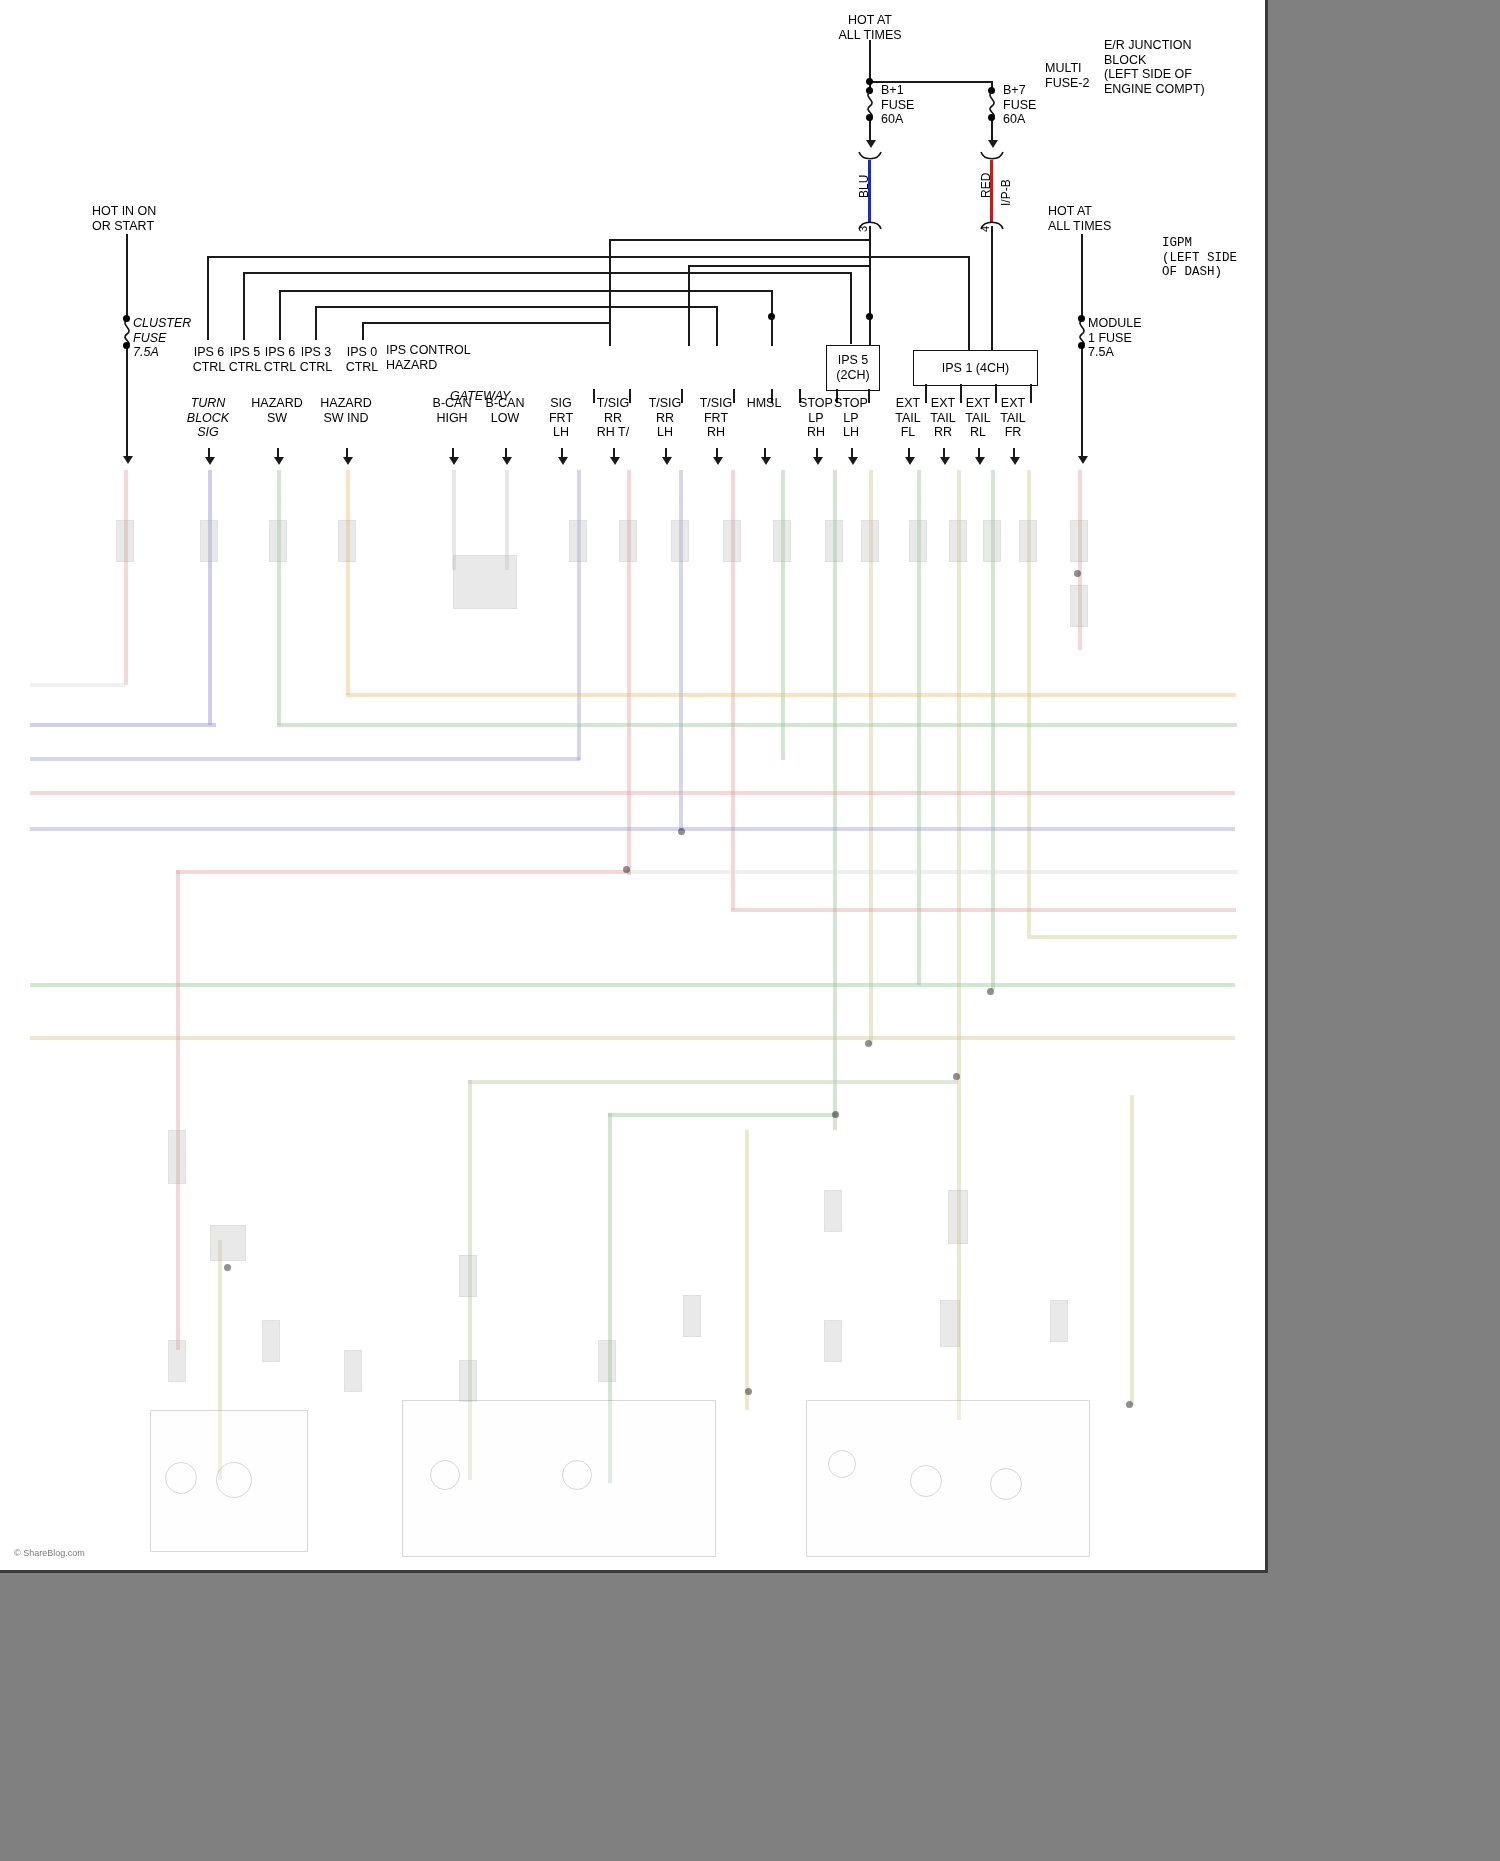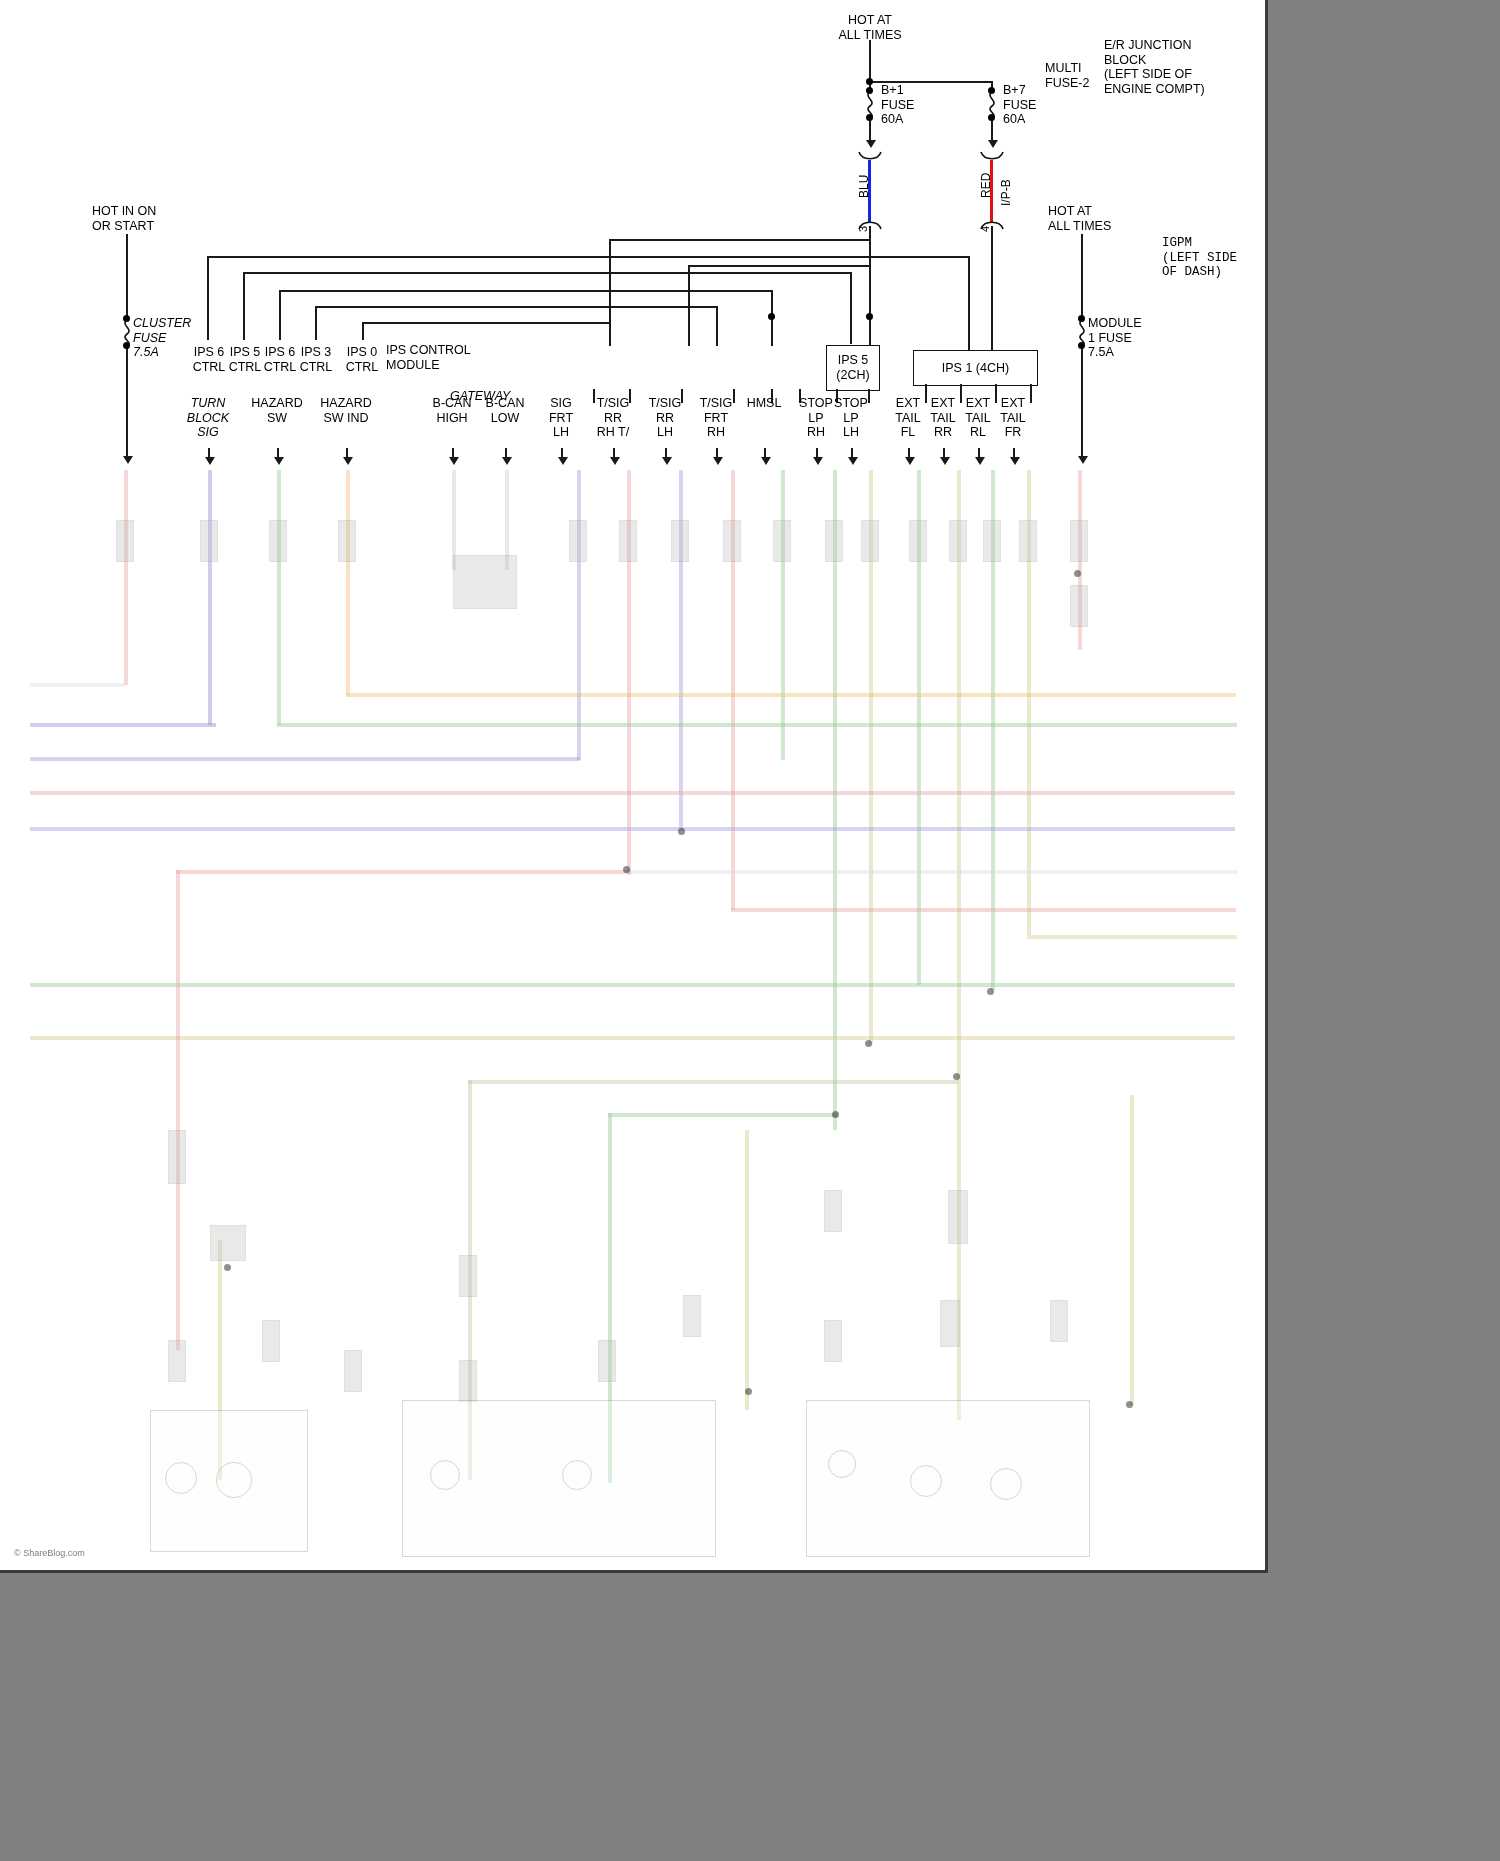--- a/index.html
+++ b/index.html
@@ -233,21 +233,21 @@
     </svg>
     <div class="dot" style="left:1078px;top:342px;"></div>
     <div class="lbl" style="left:1088px;top:316px;">MODULE
 1 FUSE
 7.5A</div>
     <div class="wire wv" style="left:1081px;top:346px;height:114px;"></div>
     <div class="arrow" style="left:1082px;top:456px;"></div>
 
     <div class="dbox" style="left:186px;top:338px;width:193px;height:116px;"></div>
     <div class="lbl" style="left:386px;top:343px;">IPS CONTROL
-MODULE</div>
+HAZARD</div>
 
     <div class="lblc" style="left:190px;top:345px;width:38px;"><span>IPS 6</span><br><span>CTRL</span></div>
     <div class="lblc" style="left:226px;top:345px;width:38px;"><span>IPS 5</span><br><span>CTRL</span></div>
     <div class="lblc" style="left:261px;top:345px;width:38px;"><span>IPS 6</span><br><span>CTRL</span></div>
     <div class="lblc" style="left:297px;top:345px;width:38px;"><span>IPS 3</span><br><span>CTRL</span></div>
     <div class="lblc" style="left:343px;top:345px;width:38px;"><span>IPS 0</span><br><span>CTRL</span></div>
 
     <div class="wire wv" style="left:207px;top:256px;height:84px;"></div>
     <div class="wire wv" style="left:243px;top:272px;height:68px;"></div>
     <div class="wire wv" style="left:279px;top:290px;height:50px;"></div>

